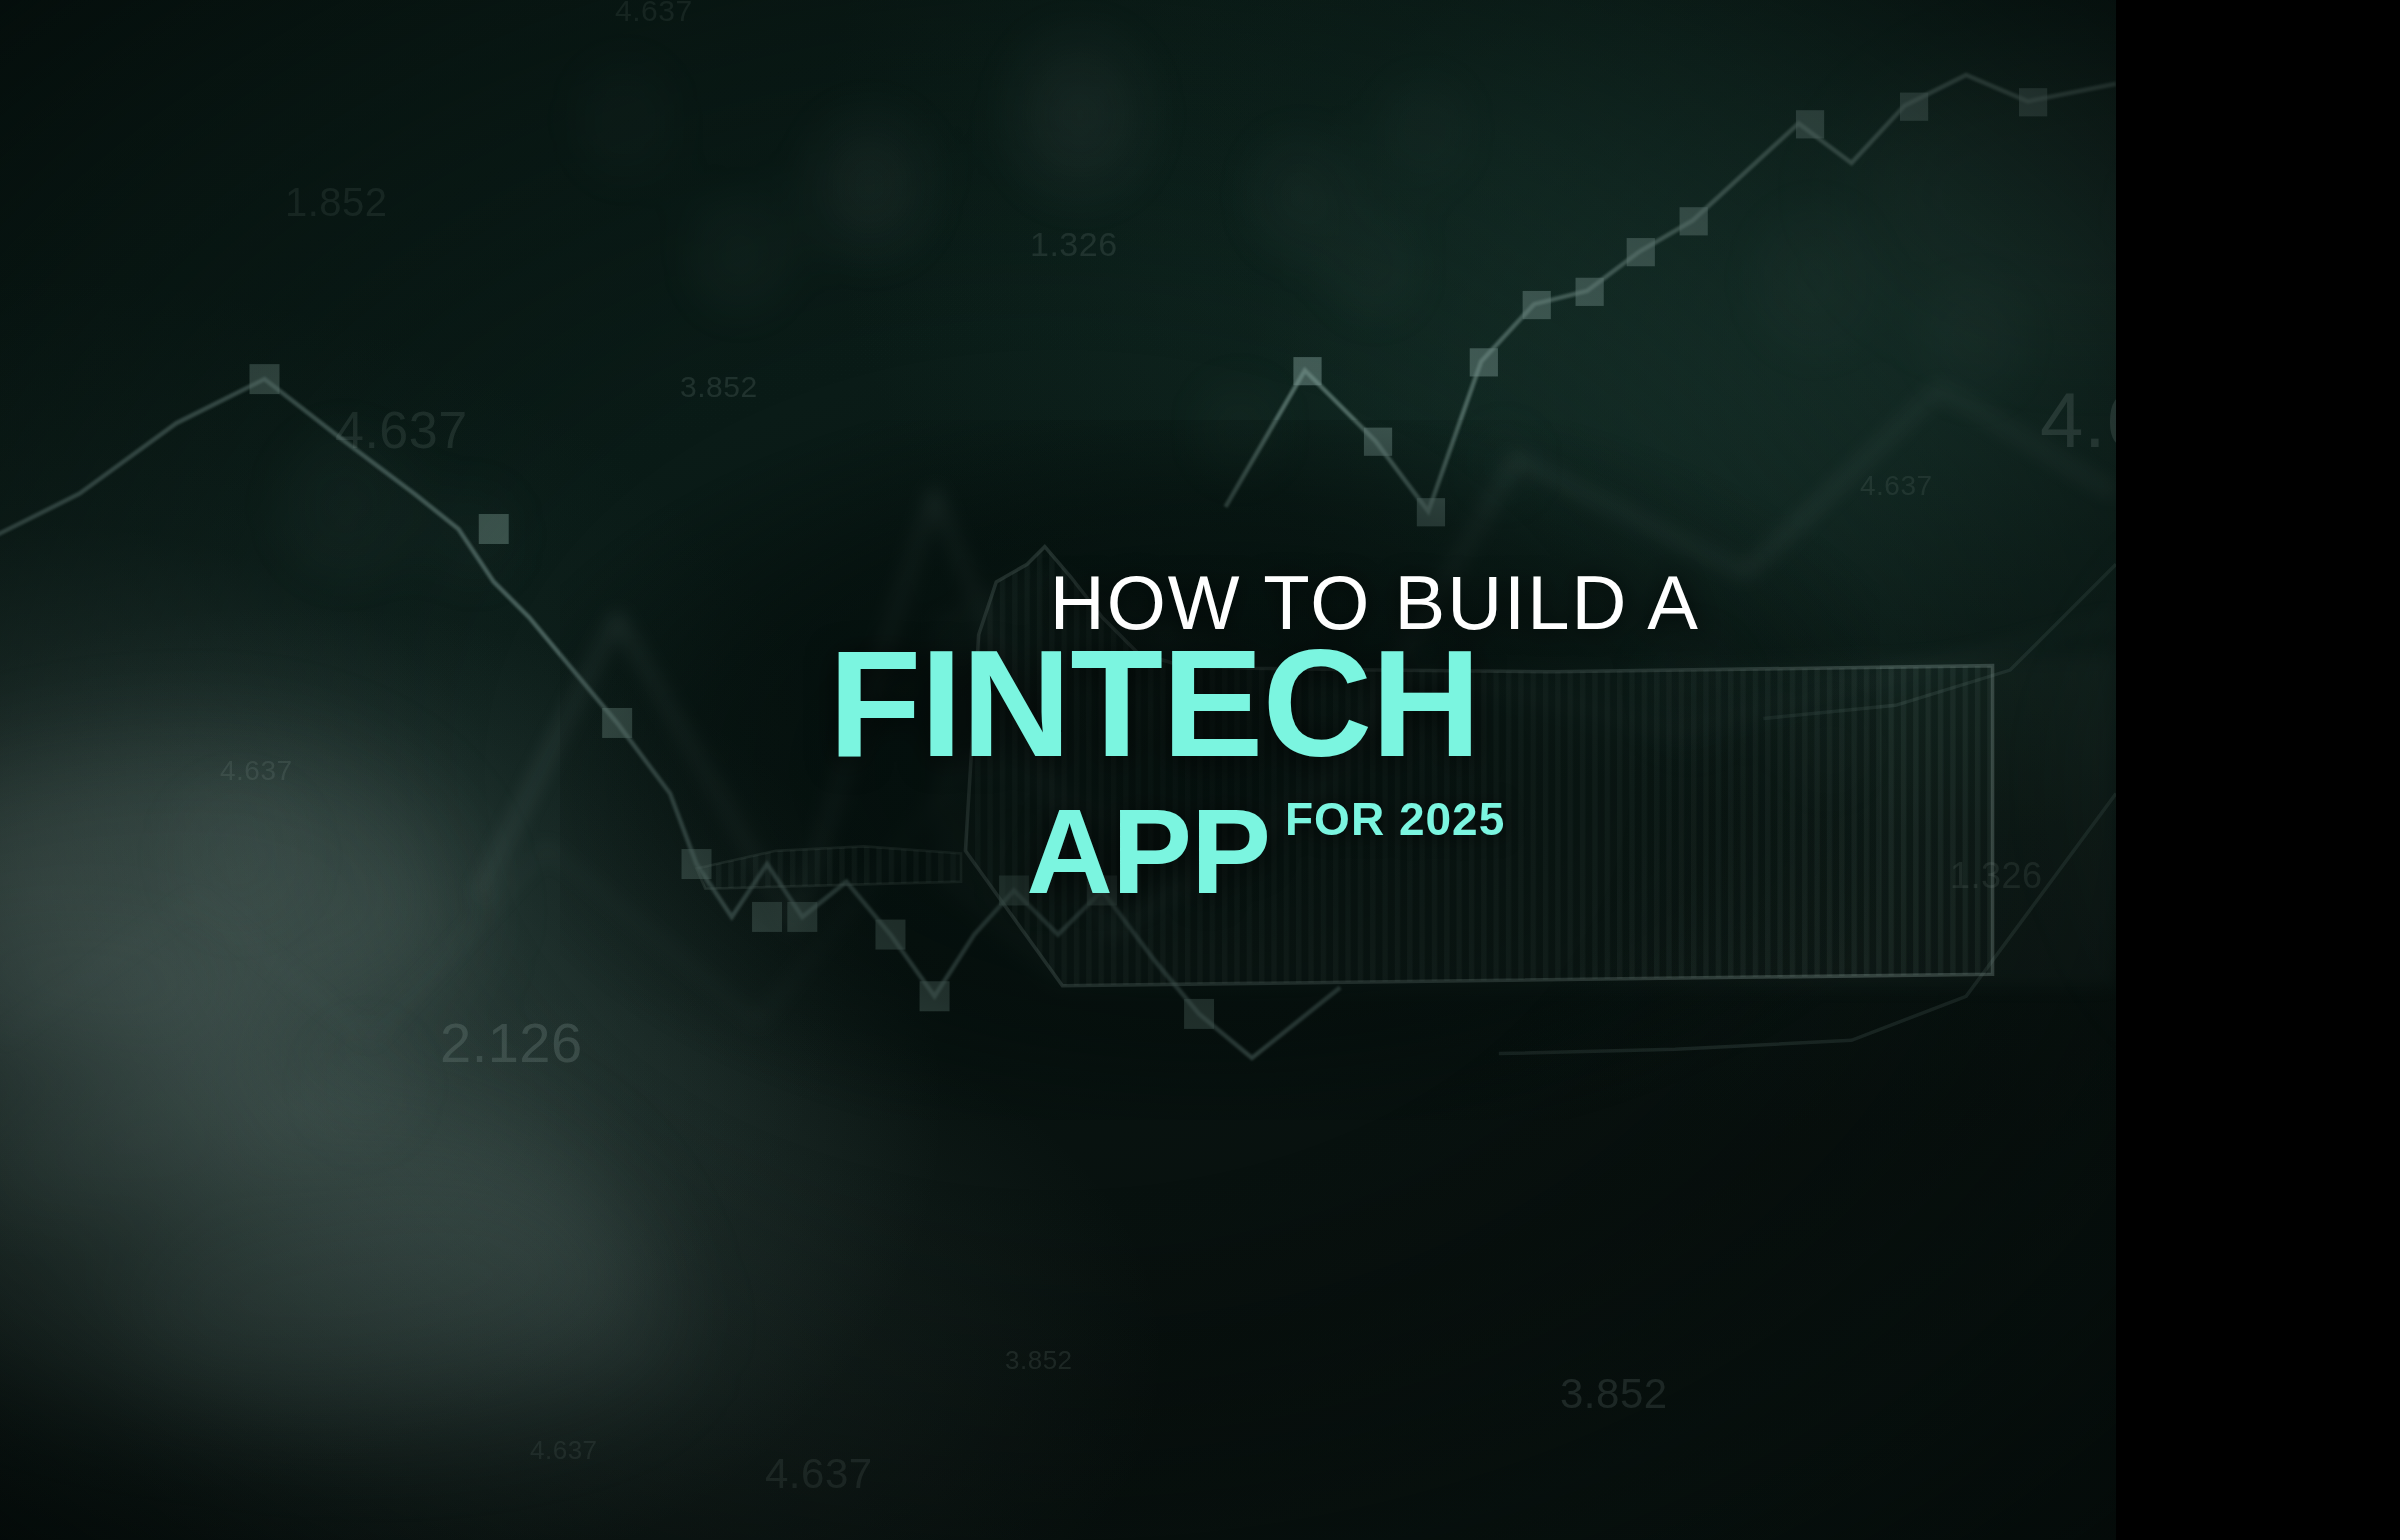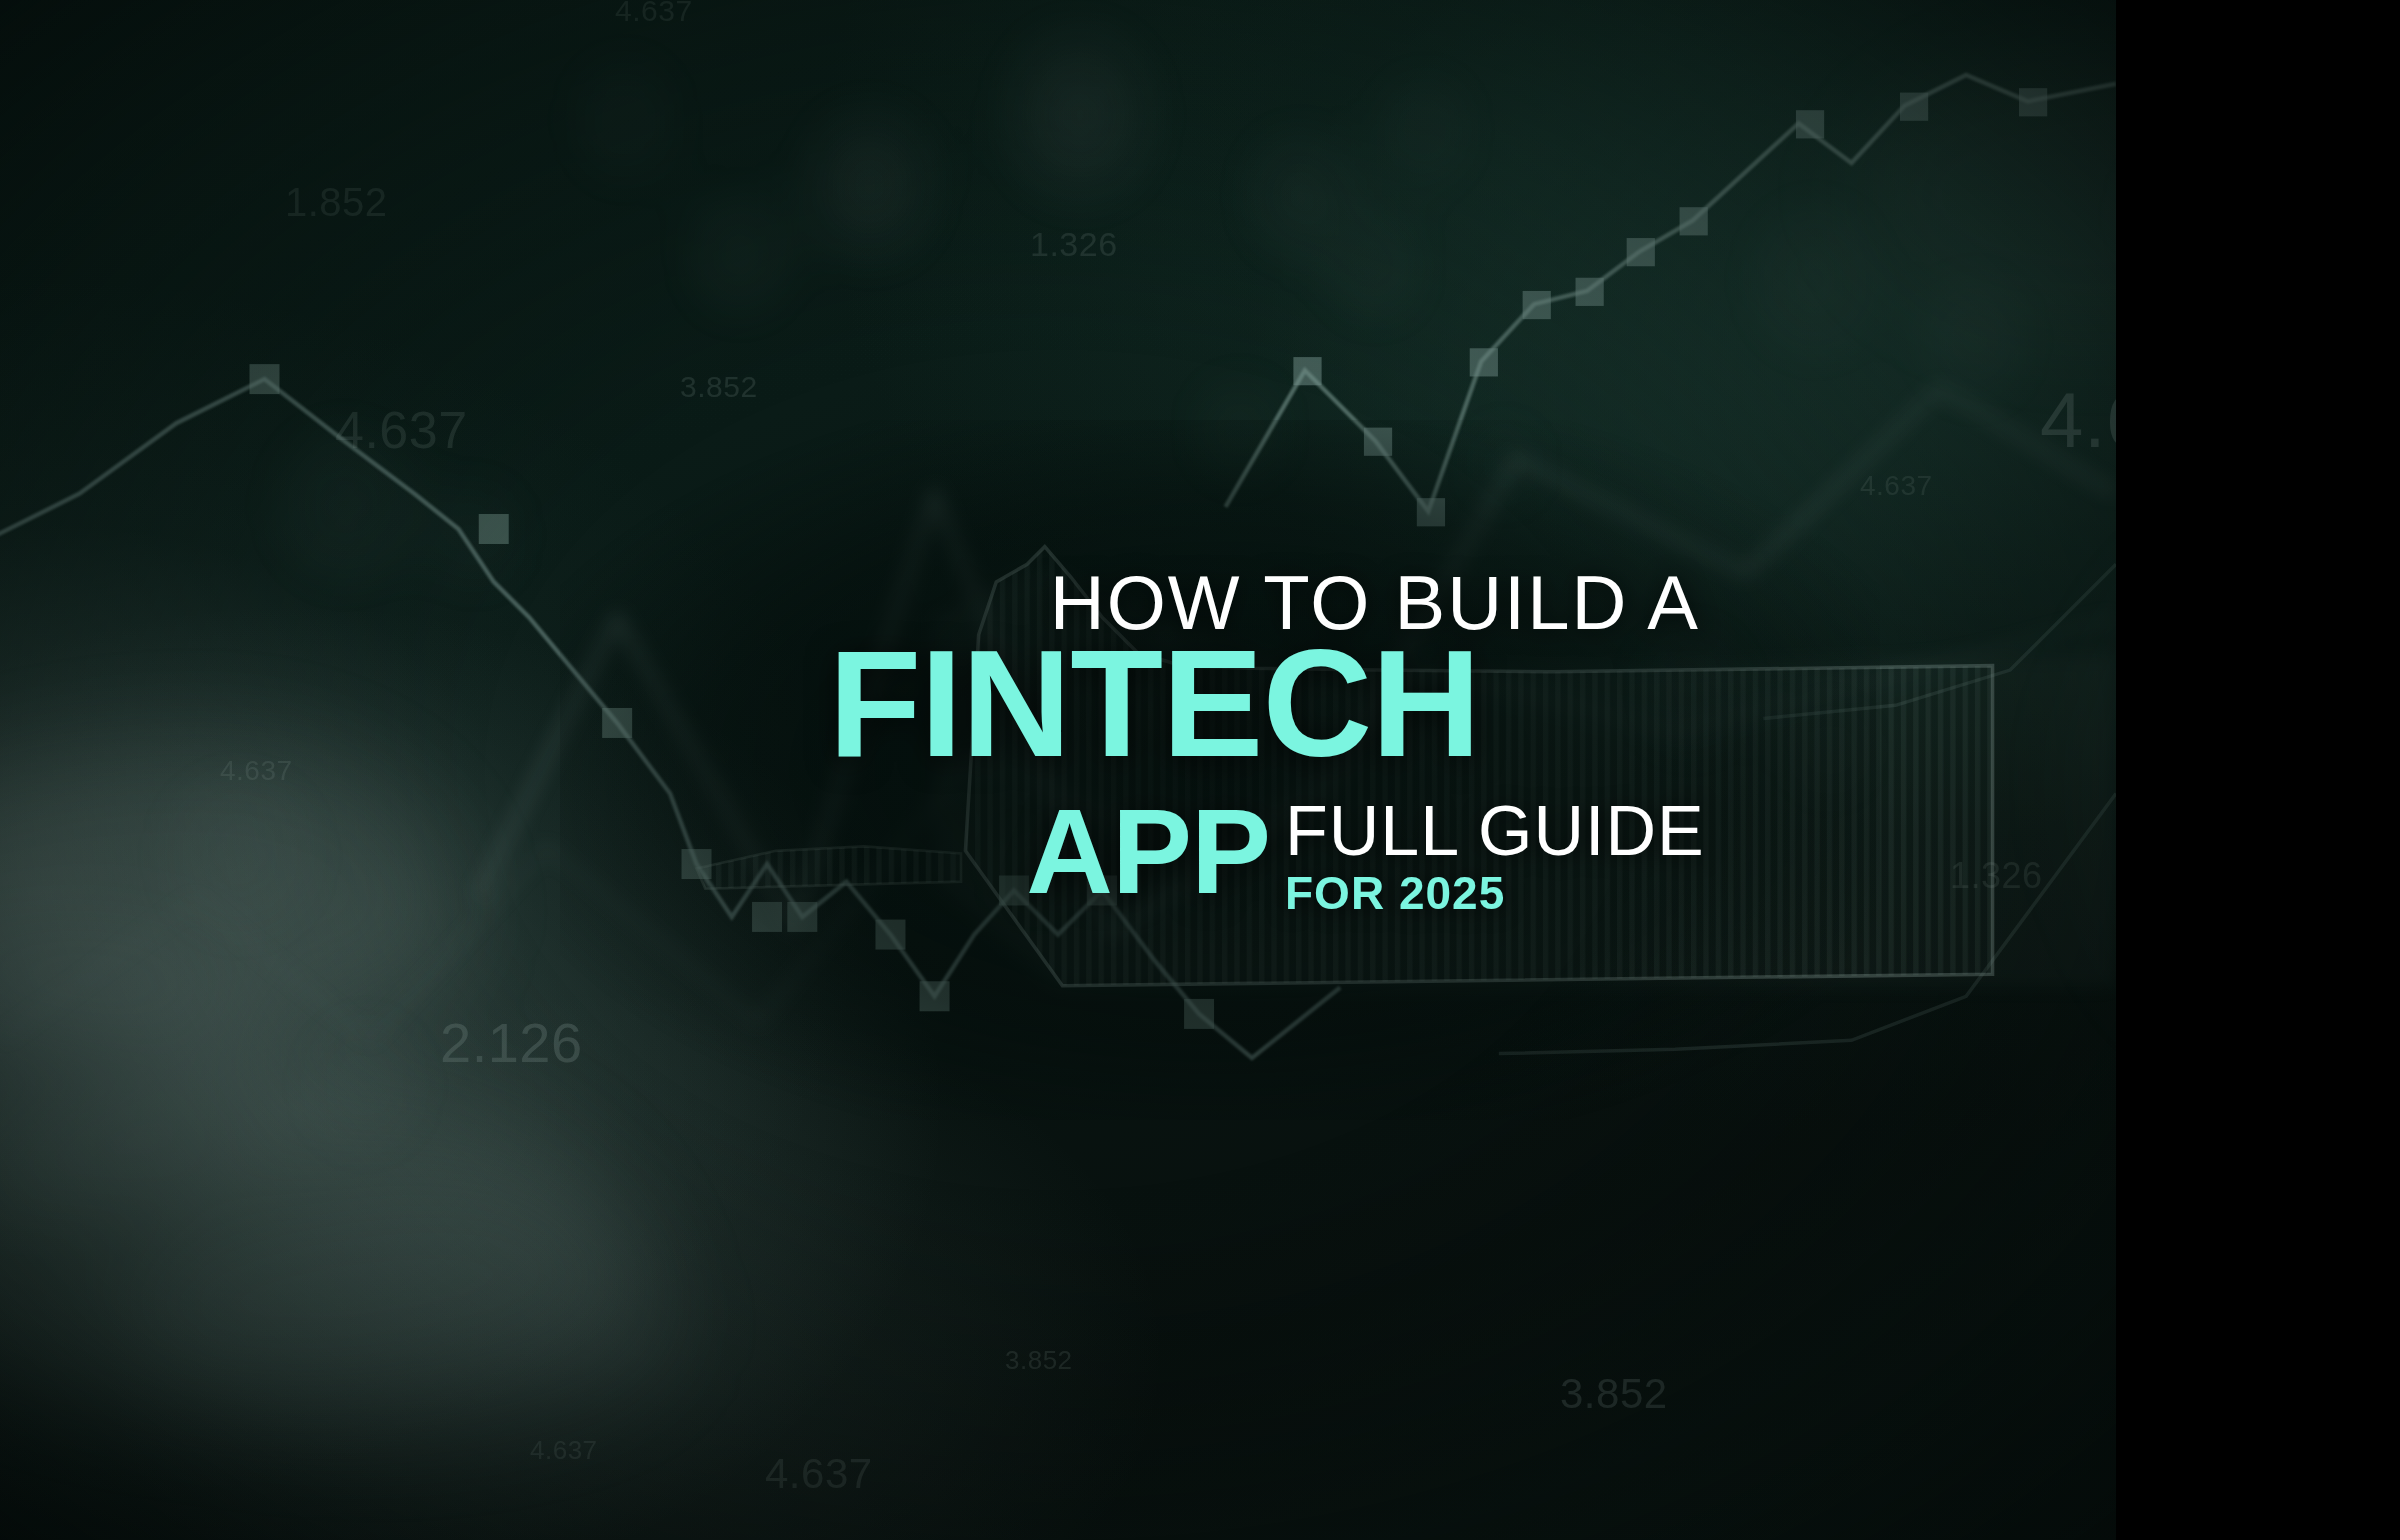--- a/index.html
+++ b/index.html
@@ -265,18 +265,17 @@
   </div>
 
   <div class="darken-center"></div>
   <div class="vignette"></div>
 
   <div class="title-block">
     <div class="line-eyebrow">HOW TO BUILD A</div>
     <div class="line-main">FINTECH</div>
     <div class="line-app">APP</div>
     <div class="sub-wrap">
-      <div class="line-sub1">FULL GUIDE</div>
       <div class="line-sub2">FOR 2025</div>
     </div>
   </div>
 
 </div>
 
 </body></html>

